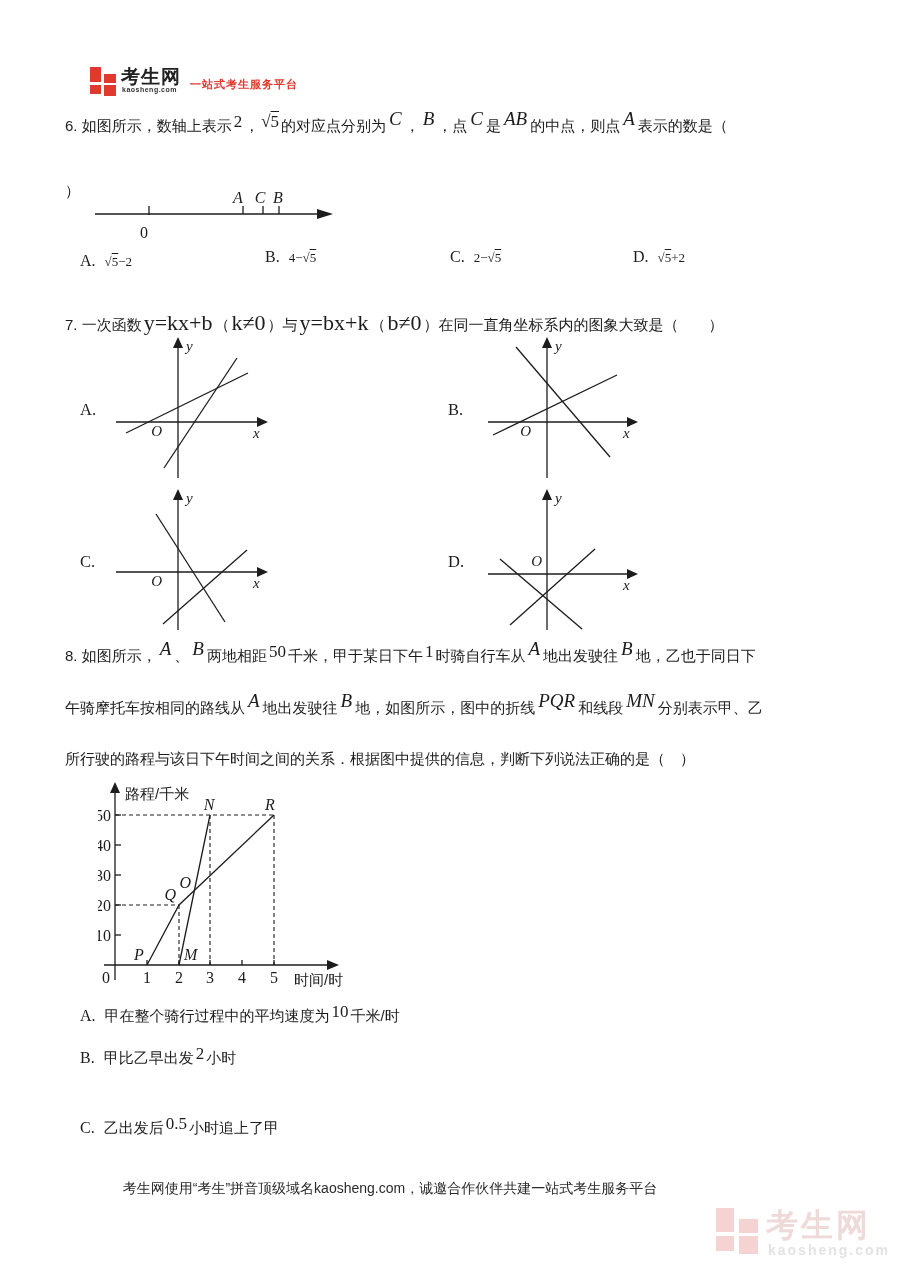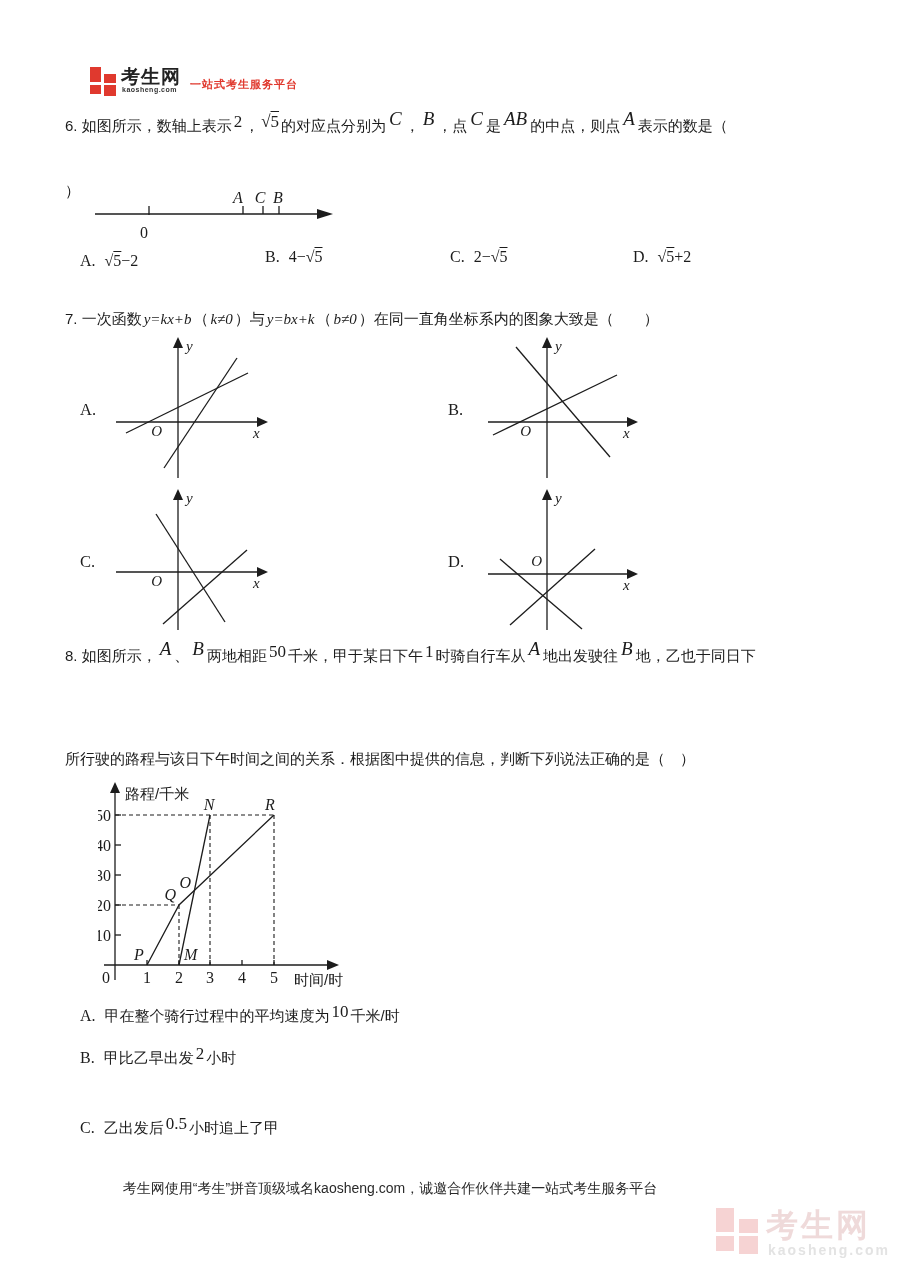--- a/index.html
+++ b/index.html
@@ -4,22 +4,22 @@
 <style>
   html,body{margin:0;padding:0;background:#fff;}
   #page{position:relative;width:900px;height:1273px;background:#ffffff;color:#1c1c1c;
         font-family:"Liberation Sans","DejaVu Sans",sans-serif;overflow:hidden;}
   .abs{position:absolute;}
   .qline{font-size:15px;line-height:1.4;white-space:nowrap;}
   
   .t{}
   .mi{font-family:"Liberation Serif","DejaVu Serif",serif;font-style:italic;font-size:19px;position:relative;top:-6px;padding:0 3px;}
   .mn{font-family:"Liberation Serif","DejaVu Serif",serif;font-size:17px;position:relative;top:-4px;padding:0 2px;}
-  .mb{font-family:"Liberation Serif","DejaVu Serif",serif;font-style:italic;font-size:15px;padding:0 2px;}
-  .mo{font-family:"Liberation Serif","DejaVu Serif",serif;font-size:16px;}
+  .mb{font-family:"Liberation Serif","DejaVu Serif",serif;font-size:22px;padding:0 2px;}
+  .mo{font-family:"Liberation Serif","DejaVu Serif",serif;font-size:13px;}
   .ov{text-decoration:overline;}
   
   .opt{position:absolute;font-size:15px;white-space:nowrap;}
   .olab{font-family:"Liberation Serif","DejaVu Serif",serif;font-size:16px;margin-right:9px;}
   .glabel{position:absolute;font-family:"Liberation Serif","DejaVu Serif",serif;font-size:16.5px;}
   
   .logo-icon{position:absolute;left:90px;top:66px;width:26px;height:30px;}
   .logo-icon div{position:absolute;background:#e0392e;}
   .lg-l1{left:0;top:4%;width:44%;height:50%;}
   .lg-l2{left:0;top:62%;width:44%;height:32%;}
@@ -132,20 +132,21 @@
     <line class="sline" x1="8" y1="86" x2="150" y2="86"></line>
       <polygon class="sarrow" points="158,86 147,81 147,91"></polygon>
     <line class="sline" x1="30" y1="137" x2="115" y2="61"></line>
     <line class="sline" x1="20" y1="71" x2="102" y2="141"></line>
     <text class="sv-it" x="75" y="15">y</text>
     <text class="sv-it" x="143" y="102">x</text>
     <text class="sv-it" x="62" y="78" text-anchor="end">O</text>
   </svg>
 
   <div class="abs qline" style="left:65px;top:642px;"><span class="t">8. 如图所示，</span><span class="mi">A</span><span class="t">、</span><span class="mi">B</span><span class="t">两地相距</span><span class="mn">50</span><span class="t">千米，甲于某日下午</span><span class="mn">1</span><span class="t">时骑自行车从</span><span class="mi">A</span><span class="t">地出发驶往</span><span class="mi">B</span><span class="t">地，乙也于同日下</span></div>
+  <div class="abs qline" style="left:65px;top:694px;"><span class="t">午骑摩托车按相同的路线从</span><span class="mi">A</span><span class="t">地出发驶往</span><span class="mi">B</span><span class="t">地，如图所示，图中的折线</span><span class="mi">PQR</span><span class="t">和线段</span><span class="mi">MN</span><span class="t">分别表示甲、乙</span></div>
   <div class="abs qline" style="left:65px;top:748px;"><span class="t">所行驶的路程与该日下午时间之间的关系．根据图中提供的信息，判断下列说法正确的是（　）</span></div>
 
   <svg class="abs" style="left:98px;top:780px;" width="272" height="214" viewBox="0 0 272 214">
 
     <line class="sline" x1="17" y1="8" x2="17" y2="200"></line>
       <polygon class="sarrow" points="17,2 12,13 22,13"></polygon>
     <line class="sline" x1="6" y1="185" x2="232" y2="185"></line>
       <polygon class="sarrow" points="241,185 229,180 229,190"></polygon>
 
     <line class="sline" x1="17" y1="35" x2="23" y2="35"></line>

